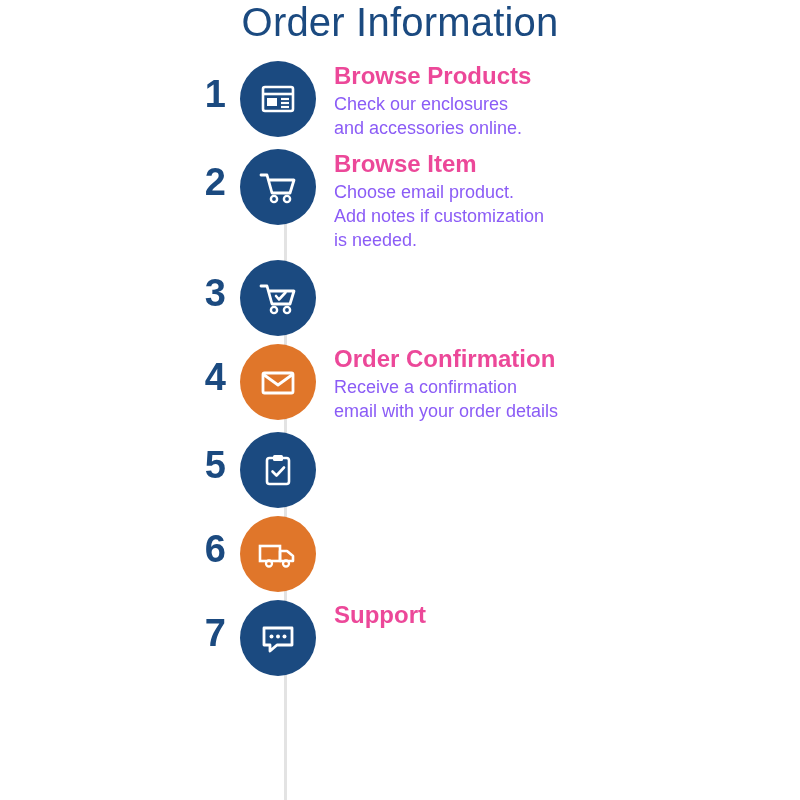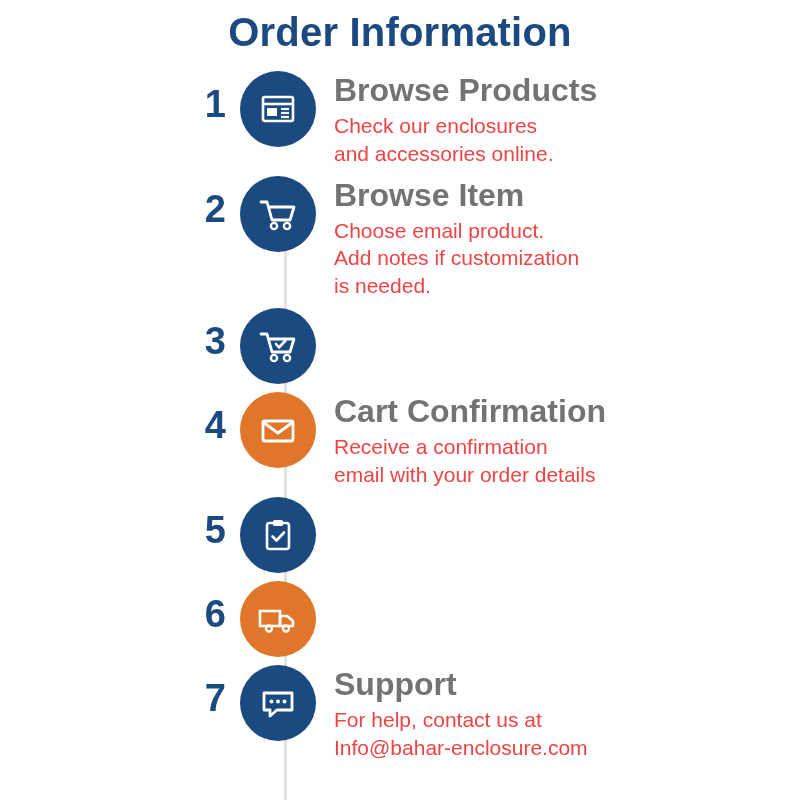--- a/index.html
+++ b/index.html
@@ -15,24 +15,23 @@
   }
   .page {
     position: relative;
     width: 800px;
     height: 800px;
     box-sizing: border-box;
   }
   .title {
     text-align: center;
     font-size: 40px;
-    font-weight: bold;
+    font-weight: normal;
     color: #1b4a80;
     letter-spacing: 0.2px;
-    padding-top: 10px;
     margin: 0;
   }
   .steps {
     position: relative;
     margin-top: 14px;
   }
   .spine {
     position: absolute;
     left: 284px;
     top: 120px;
@@ -71,29 +70,29 @@
     margin-top: 2px;
   }
   .badge svg { display: block; }
   .content {
     flex: 1 1 auto;
     padding-left: 18px;
     padding-top: 4px;
     max-width: 300px;
   }
   .step-title {
-    font-size: 32px;
+    font-size: 24px;
     font-weight: bold;
-    color: #737373;
+    color: #ec4899;
     line-height: 1.12;
     margin: 0 0 3px 0;
   }
   .step-desc {
-    font-size: 21px;
-    color: #ef4444;
+    font-size: 18px;
+    color: #8b5cf6;
     line-height: 1.33;
     margin: 0;
     white-space: pre-line;
   }
 </style>
 </head>
 <body>
 
 <div class="page">
 
@@ -160,21 +159,21 @@
       <div class="num">4</div>
       <div class="badge" style="background:#e0762a">
         <span>
           <svg width="42" height="40" viewBox="0 0 42 40">
             <rect x="6" y="11" width="30" height="20" rx="1.5" fill="none" stroke="#ffffff" stroke-width="2.8"></rect>
             <path d="M6.5 12.5 L21 23 L35.5 12.5" fill="none" stroke="#ffffff" stroke-width="2.8" stroke-linecap="round" stroke-linejoin="round"></path>
           </svg>
         </span>
       </div>
       <div class="content">
-        <p class="step-title">Cart Confirmation</p>
+        <p class="step-title">Order Confirmation</p>
         <p class="step-desc">Receive a confirmation
 email with your order details</p>
       </div>
     </div>
 
     <div class="step">
       <div class="num">5</div>
       <div class="badge" style="background:#1b4a80">
         <span>
           <svg width="40" height="40" viewBox="0 0 40 40">
@@ -209,19 +208,17 @@
           <svg width="42" height="40" viewBox="0 0 42 40">
             <path d="M7 10 H35 V27 H20 L13 33 V27 H7 Z" fill="none" stroke="#ffffff" stroke-width="2.8" stroke-linejoin="round"></path>
             <circle cx="14.5" cy="18.5" r="2" fill="#ffffff"></circle>
             <circle cx="21" cy="18.5" r="2" fill="#ffffff"></circle>
             <circle cx="27.5" cy="18.5" r="2" fill="#ffffff"></circle>
           </svg>
         </span>
       </div>
       <div class="content">
         <p class="step-title">Support</p>
-        <p class="step-desc">For help, contact us at
-Info@bahar-enclosure.com</p>
       </div>
     </div>
 
   </div>
 </div>
 
 </body></html>

